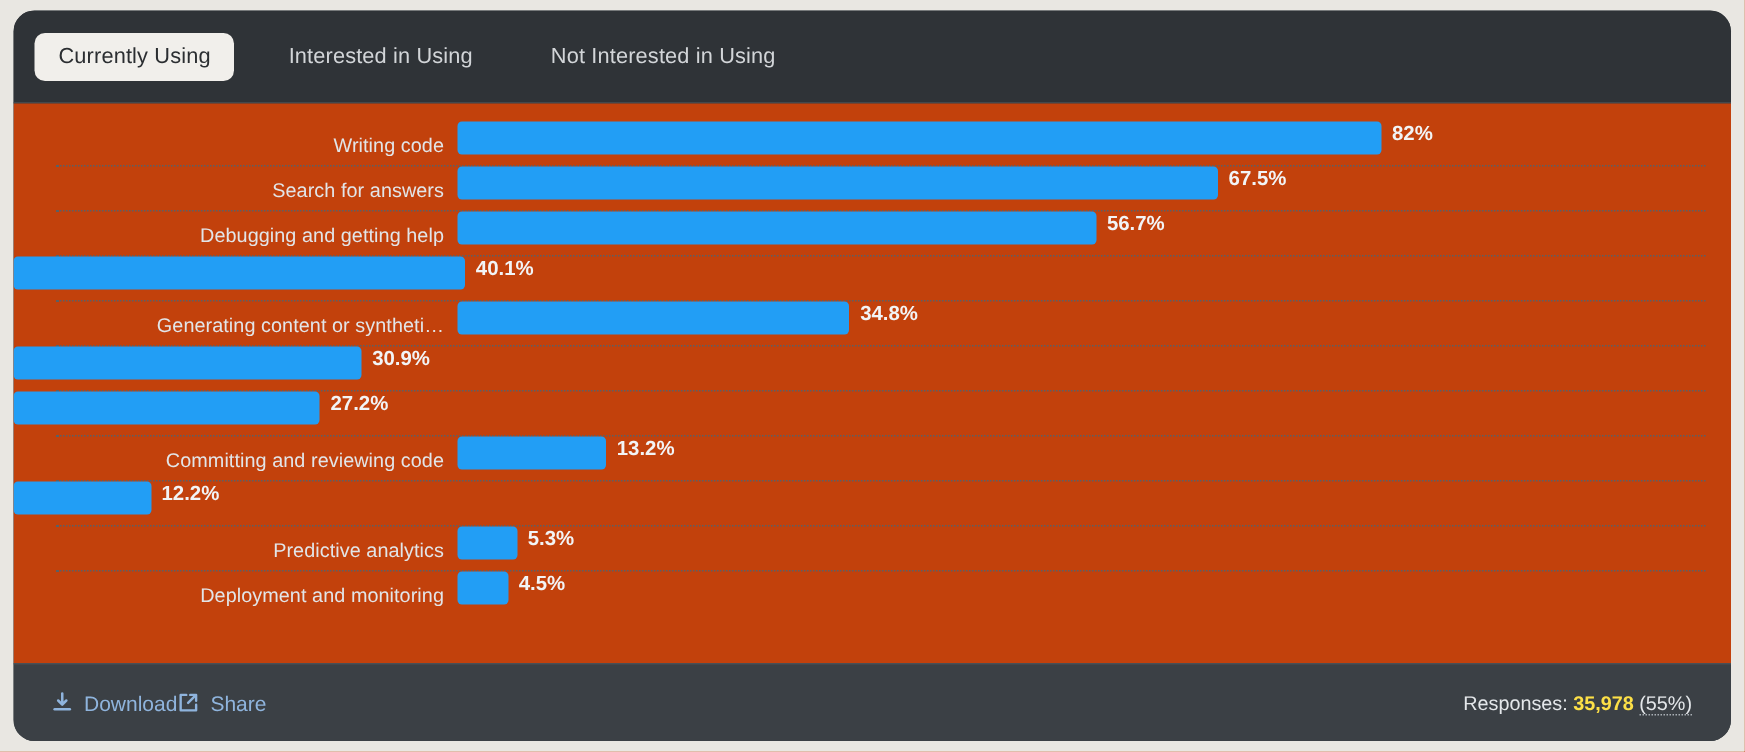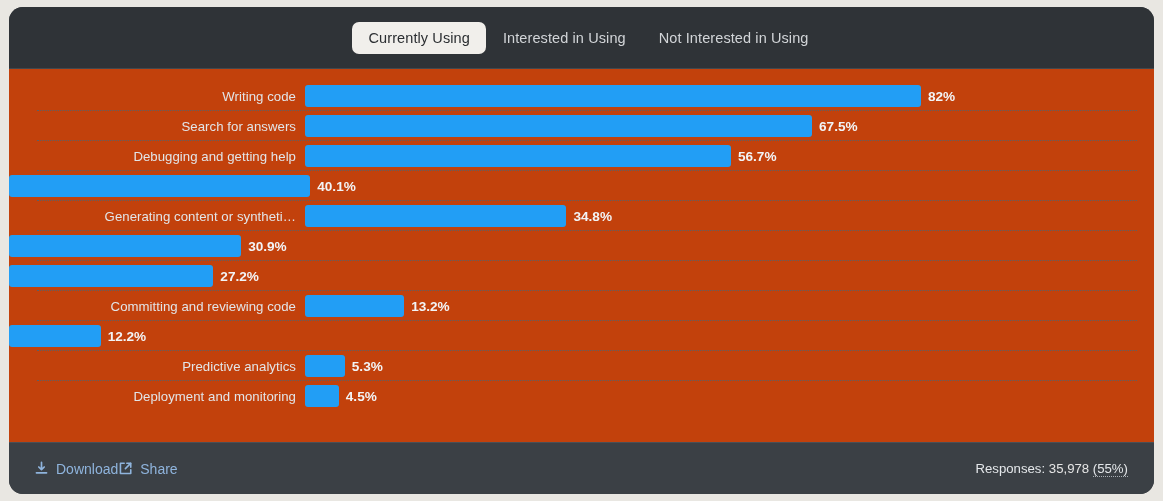--- a/index.html
+++ b/index.html
@@ -24,22 +24,21 @@
   }
 
   
   .tabbar {
     flex: 0 0 62px;
     background: #2f3337;
     border-bottom: 1px solid #43484d;
     display: flex;
     align-items: center;
     padding-left: 14px;
-    gap: 1px;
-    justify-content: center;
+    gap: 20px;
   }
   .tab {
     font-size: 14.5px;
     color: #d2d5d8;
     padding: 8px 16px;
     border-radius: 7px;
     white-space: nowrap;
     cursor: pointer;
     background: transparent;
     border: none;
@@ -87,21 +86,21 @@
     font-size: 13.2px;
     color: #e2e5e8;
     white-space: nowrap;
     overflow: hidden;
     text-overflow: ellipsis;
     letter-spacing: .05px;
   }
   .bar-zone {
     flex: 1 1 auto;
     display: flex;
-    align-items: center;
+    align-items: flex-start;
     height: 100%;
   }
   .bar {
     height: 22px;
     background: #229ef5;
     border-radius: 3px;
     flex: 0 0 auto;
   }
   .val-label {
     font-size: 13.6px;
@@ -133,21 +132,21 @@
     font-size: 14px;
     text-decoration: none;
     cursor: pointer;
   }
   .flink svg { display: block; }
   .responses {
     font-size: 13.2px;
     color: #e4e7ea;
     white-space: nowrap;
   }
-  .responses b { font-weight: normal; color: #e5e5e5; }
+  .responses b { font-weight: bold; color: #fde047; }
   .responses .pct {
     border-bottom: 1px dotted #aab0b6;
     cursor: help;
   }
 </style>
 </head>
 <body>
 
 <div class="card">
 

